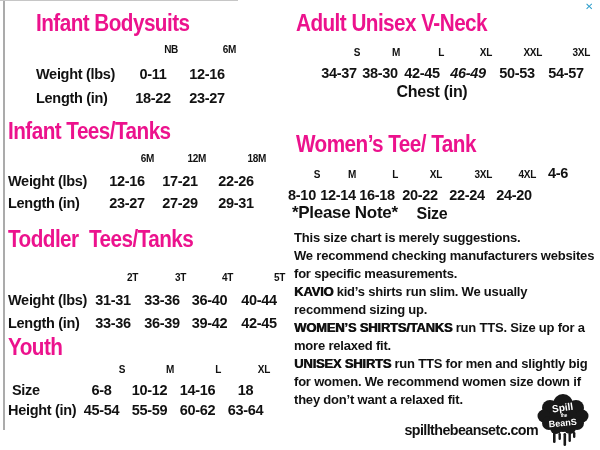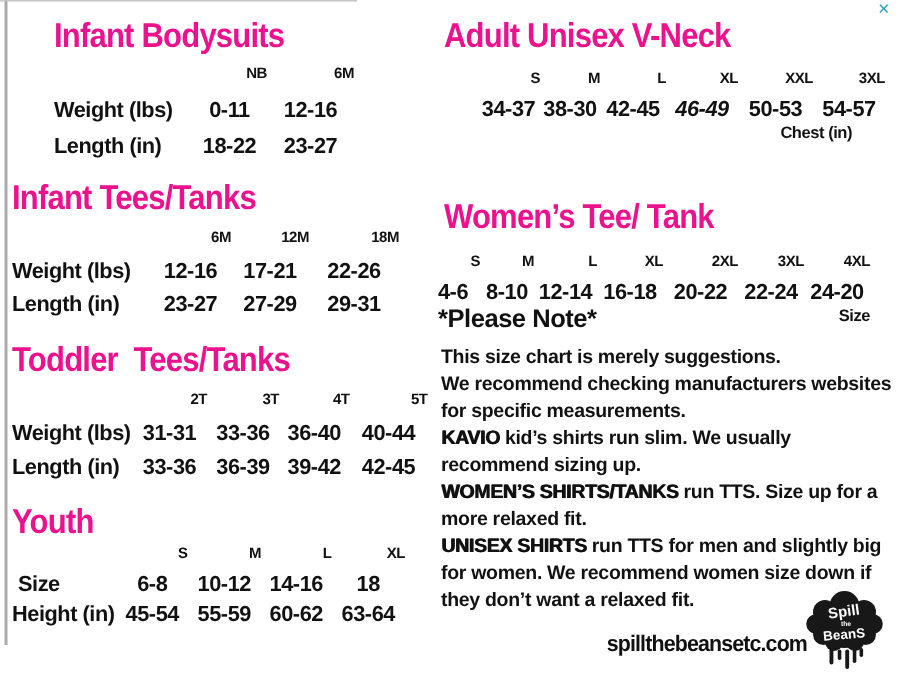--- a/index.html
+++ b/index.html
@@ -11,21 +11,21 @@
   .abs{position:absolute;}
   .title{
     margin:0;color:var(--heading-pink,#ec128d);font-size:23px;line-height:26px;
     font-weight:800;letter-spacing:-0.6px;white-space:pre;
     transform:scaleX(0.9);transform-origin:left top;
   }
   .grid{display:grid;letter-spacing:-0.3px;}
   .cell{text-align:center;font-size:14.5px;}
   .rowlabel{text-align:left;font-size:14.5px;white-space:nowrap;}
   .hdrcell{text-align:right;font-size:10px;}
-  .measure{font-size:11px;text-align:right;letter-spacing:-0.3px;}
+  .measure{font-size:16px;text-align:center;letter-spacing:-0.3px;}
   .note-title{margin:0;font-size:17px;letter-spacing:-0.3px;}
   .note-lines{width:308px;font-size:13px;line-height:18px;letter-spacing:-0.2px;}
   .note-lines p{margin:0;}
   .note-b{text-shadow:0.6px 0 0 currentColor;}
   .website{font-size:15px;letter-spacing:-0.6px;transform:scaleX(0.95);transform-origin:right top;}
   .scanline{background:#ababab;}
   .closex{color:var(--close-blue,#2f9ecb);font-size:10px;line-height:10px;font-weight:700;}
 </style>
 </head>
 <body>
@@ -63,21 +63,21 @@
     <span class="cell">22-26</span>
     <span class="rowlabel">Length (in)</span>
     <span class="cell">23-27</span>
     <span class="cell">27-29</span>
     <span class="cell">29-31</span>
   </div>
 </section>
 
 <section class="abs" style="left:8px;top:226px;">
   <h2 class="title">Toddler  Tees/Tanks</h2>
-  <div class="grid" style="grid-template-columns:80px 50px 48px 47px 52px;line-height:23px;margin-top:3px;">
+  <div class="grid" style="grid-template-columns:80px 50px 48px 47px 52px;line-height:23px;margin-top:14px;">
     <span class="rowlabel"></span>
     <span class="hdrcell">2T</span>
     <span class="hdrcell">3T</span>
     <span class="hdrcell">4T</span>
     <span class="hdrcell">5T</span>
     <span class="rowlabel">Weight (lbs)</span>
     <span class="cell">31-31</span>
     <span class="cell">33-36</span>
     <span class="cell">36-40</span>
     <span class="cell">40-44</span>
@@ -129,21 +129,20 @@
   <div class="measure" style="width:272px;margin-left:0px;">Chest (in)</div>
 </section>
 
 <section class="abs" style="left:284px;top:110px;margin-top:21px;">
   <h2 class="title" style="margin-left:12px;">Women’s Tee/ Tank</h2>
   <div class="grid" style="grid-template-columns:36px 36px 42px 44px 50px 44px 44px;margin-top:7px;">
     <span class="hdrcell" style="line-height:22px;">S</span>
     <span class="hdrcell" style="line-height:22px;">M</span>
     <span class="hdrcell" style="line-height:22px;">L</span>
     <span class="hdrcell" style="line-height:22px;">XL</span>
-    <span class="hdrcell" style="line-height:22px;">2XL</span>
     <span class="hdrcell" style="line-height:22px;">3XL</span>
     <span class="hdrcell" style="line-height:22px;">4XL</span>
     <span class="cell" style="line-height:19px;">4-6</span>
     <span class="cell" style="line-height:19px;">8-10</span>
     <span class="cell" style="line-height:19px;">12-14</span>
     <span class="cell" style="line-height:19px;text-align:center;">16-18</span>
     <span class="cell" style="line-height:19px;">20-22</span>
     <span class="cell" style="line-height:19px;">22-24</span>
     <span class="cell" style="line-height:19px;">24-20</span>
   </div>

